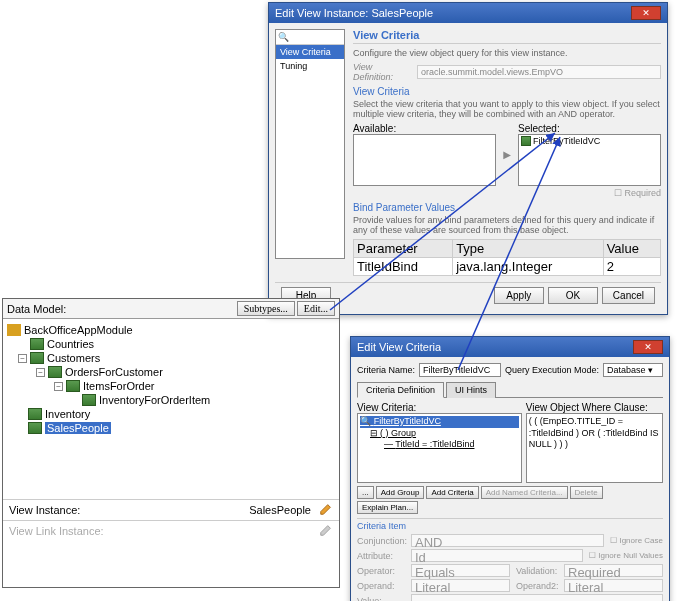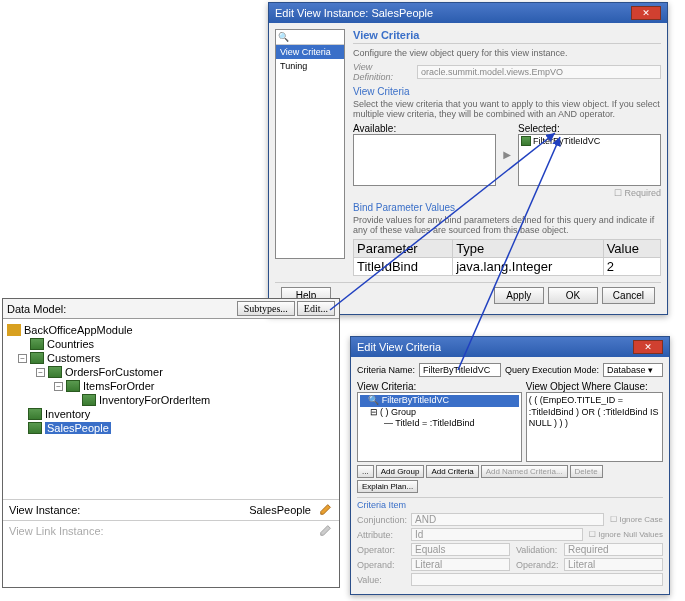--- a/index.html
+++ b/index.html
@@ -60,30 +60,30 @@
   #dlg2 { left: 350px; top: 336px; width: 320px; }
   #dlg2 .row { display: flex; gap: 4px; align-items: center; font-size: 9px; margin-bottom: 4px; }
   #dlg2 .row .lbl { white-space: nowrap; }
   #dlg2 .row .inp { border: 1px solid #888; background: #fff; padding: 1px 3px; height: 14px; flex: 1; min-width: 40px; }
   #dlg2 .row .sel { border: 1px solid #888; background: #fff; padding: 1px 3px; height: 14px; width: 60px; }
   #dlg2 .tabs { display: flex; border-bottom: 1px solid #888; margin-bottom: 4px; font-size: 9px; }
   #dlg2 .tabs .tab { border: 1px solid #888; border-bottom: none; padding: 2px 8px; background: #e0e0e0; margin-right: 2px; cursor: pointer; position: relative; top: 1px; }
   #dlg2 .tabs .tab.act { background: #f0f0f0; border-bottom: 1px solid #f0f0f0; }
   #dlg2 .cols2 { display: flex; gap: 4px; }
   #dlg2 .box { border: 1px solid #888; background: #fff; height: 70px; flex: 1; font-size: 9px; padding: 2px; overflow: hidden; line-height: 1.3; }
-  #dlg2 .box .bitem { padding: 0 8px; }
+  #dlg2 .box .bitem { padding: 0 0; text-decoration: underline; }
   #dlg2 .box .bitem.sel { background: #3a6fc8; color: #fff; }
   #dlg2 .bbar { display: flex; gap: 2px; margin-top: 3px; flex-wrap: wrap; }
   #dlg2 .bbar .b { border: 1px solid #888; background: linear-gradient(#fdfdfd,#e0e0e0); padding: 1px 4px; font-size: 8px; cursor: pointer; }
   #dlg2 .bbar .b.dis { color: #999; text-align: center; }
   #dlg2 .crit { border-top: 1px solid #ccc; margin-top: 4px; padding-top: 2px; }
   #dlg2 .crit .ct { color: #3a6fc8; font-size: 9px; margin-bottom: 3px; }
   #dlg2 .crit .crow { display: flex; gap: 6px; font-size: 9px; margin-bottom: 2px; align-items: center; }
   #dlg2 .crit .crow .cl { color: #999; width: 48px; }
-  #dlg2 .crit .crow .cf { border: 1px solid #ccc; background: #f8f8f8; flex: 1; height: 13px; color: #999; padding: 0 3px; font-size: 10px; }
+  #dlg2 .crit .crow .cf { border: 1px solid #ccc; background: #f8f8f8; flex: 1; height: 13px; color: #999; padding: 0 3px; font-size: 13px; }
   #dlg2 .crit .crow .cc { color: #999; font-size: 8px; }
   
   
   svg.arrows { position: absolute; left: 0; top: 0; width: 685px; height: 601px; pointer-events: none; }
   
   .pencil { width: 14px; height: 14px; display: inline-block; }
 </style>
 </head>
 <body>
 
@@ -226,20 +226,24 @@
     <span class="dlg-title-text">Edit View Criteria</span>
     <span class="dlg-close">✕</span>
   </div>
   <div class="dlg-body">
     <div class="row">
       <span class="lbl">Criteria Name:</span>
       <span class="inp">FilterByTitleIdVC</span>
       <span class="lbl">Query Execution Mode:</span>
       <span class="sel"><span>Database</span> ▾</span>
     </div>
+    <div class="tabs">
+      <div class="tab act">Criteria Definition</div>
+      <div class="tab">UI Hints</div>
+    </div>
     <div class="cols2">
       <div style="flex:1.2">
         <div class="bhdr">View Criteria:</div>
         <div class="box">
           <div class="bitem sel">🔍 <span>FilterByTitleIdVC</span></div>
           <div class="bitem" style="padding-left:10px">⊟ <span>( ) Group</span></div>
           <div class="bitem" style="padding-left:24px">— <span>TitleId = :TitleIdBind</span></div>
         </div>
       </div>
       <div style="flex:1">

